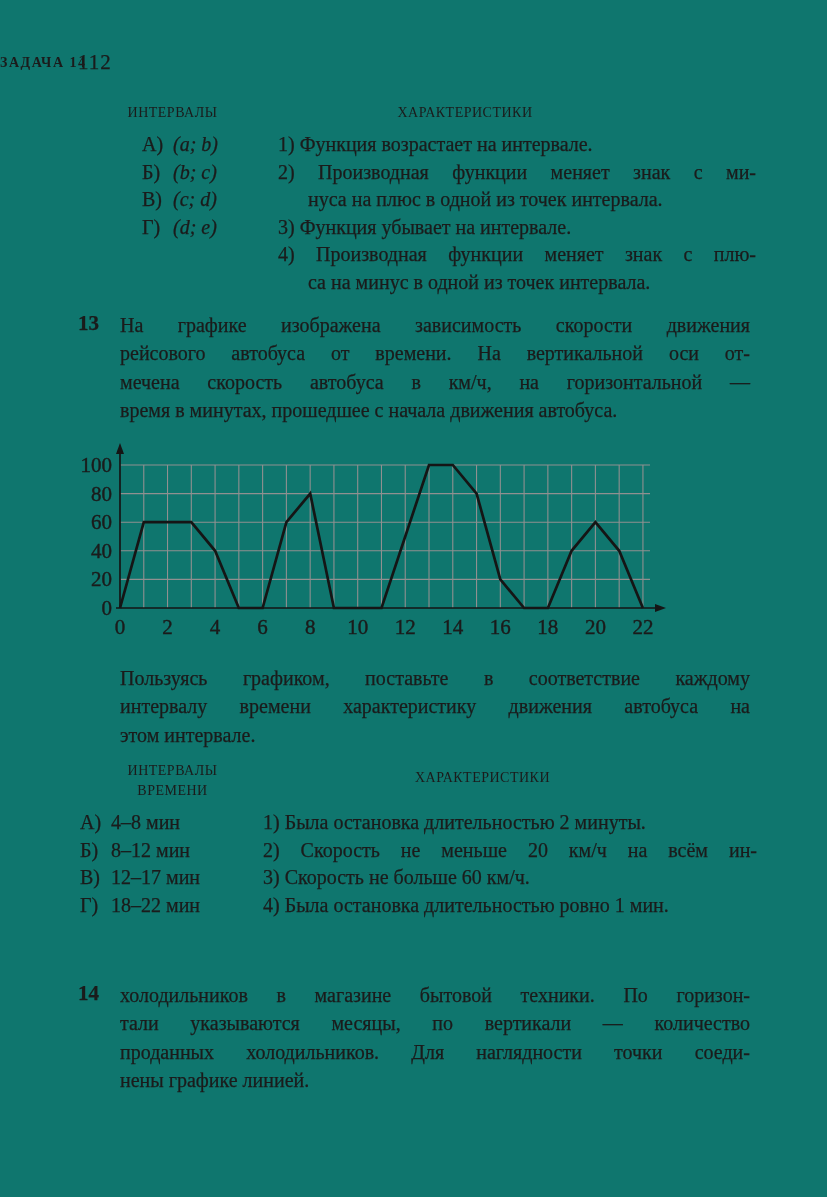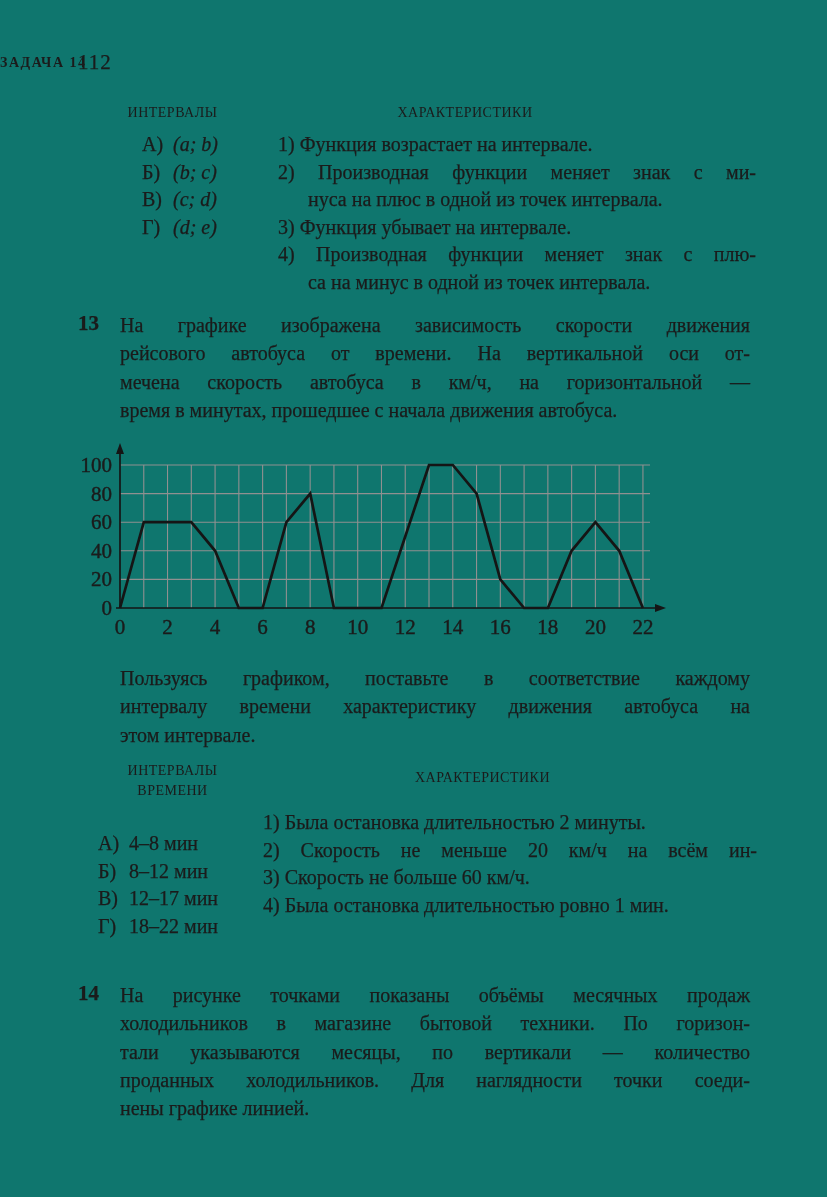--- a/index.html
+++ b/index.html
@@ -130,21 +130,21 @@
       <div class="jline">интервалу времени характеристику движения автобуса на</div>
       <div class="lline">этом интервале.</div>
     </div>
 
   <div>
     <div class="abs colhead" style="left:100px;top:761px;width:145px;">
       <div>ИНТЕРВАЛЫ</div>
       <div>ВРЕМЕНИ</div>
     </div>
     <div class="abs colhead" style="left:395px;top:768px;width:175px;">ХАРАКТЕРИСТИКИ</div>
-    <div class="abs rows20 ink" style="left:80px;top:830px;margin-left:18px;">
+    <div class="abs rows20 ink" style="left:80px;top:809px;">
         <div class="row"><span class="lbl">А)</span> <span class="">4–8 мин</span></div>
         <div class="row"><span class="lbl">Б)</span> <span class="">8–12 мин</span></div>
         <div class="row"><span class="lbl">В)</span> <span class="">12–17 мин</span></div>
         <div class="row"><span class="lbl">Г)</span> <span class="">18–22 мин</span></div>
       </div>
     <div class="abs chars ink" style="left:263px;top:809px;width:494px;">
         <div>
           <div class="lline">1) Была остановка длительностью 2 минуты.</div>
         </div>
         <div>
@@ -155,21 +155,20 @@
         </div>
         <div>
           <div class="lline">4) Была остановка длительностью ровно 1 мин.</div>
         </div>
       </div>
   </div>
 
   <div>
     <div class="abs pnum ink" style="left:78px;top:981px;">14</div>
     <div class="abs body20 ink para" style="left:120px;top:981px;width:630px;">
-        <div class="jline">На рисунке точками показаны объёмы месячных продаж</div>
         <div class="jline">холодильников в магазине бытовой техники. По горизон-</div>
         <div class="jline">тали указываются месяцы, по вертикали — количество</div>
         <div class="jline">проданных холодильников. Для наглядности точки соеди-</div>
         <div class="lline">нены графике линией.</div>
       </div>
   </div>
 
 </div>
 
 </body></html>

